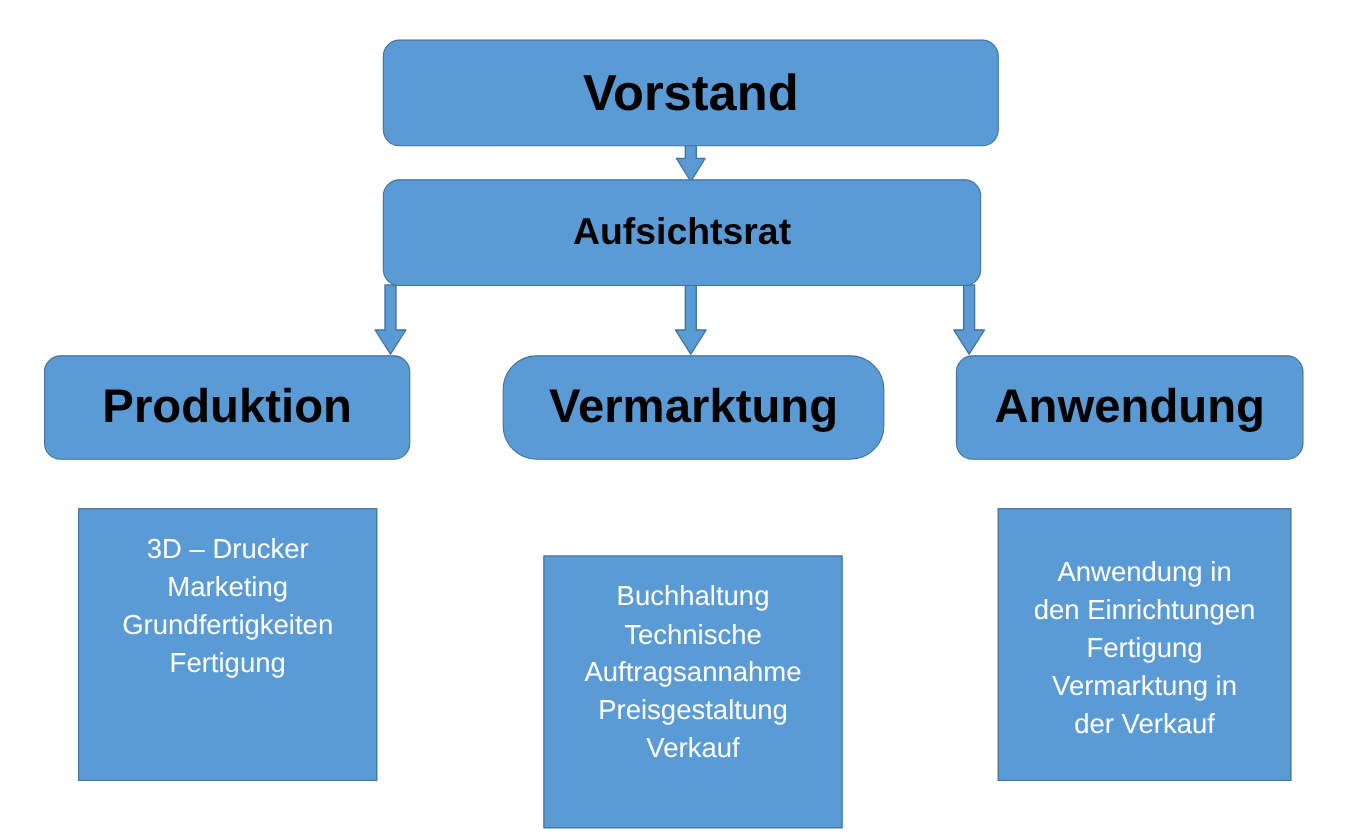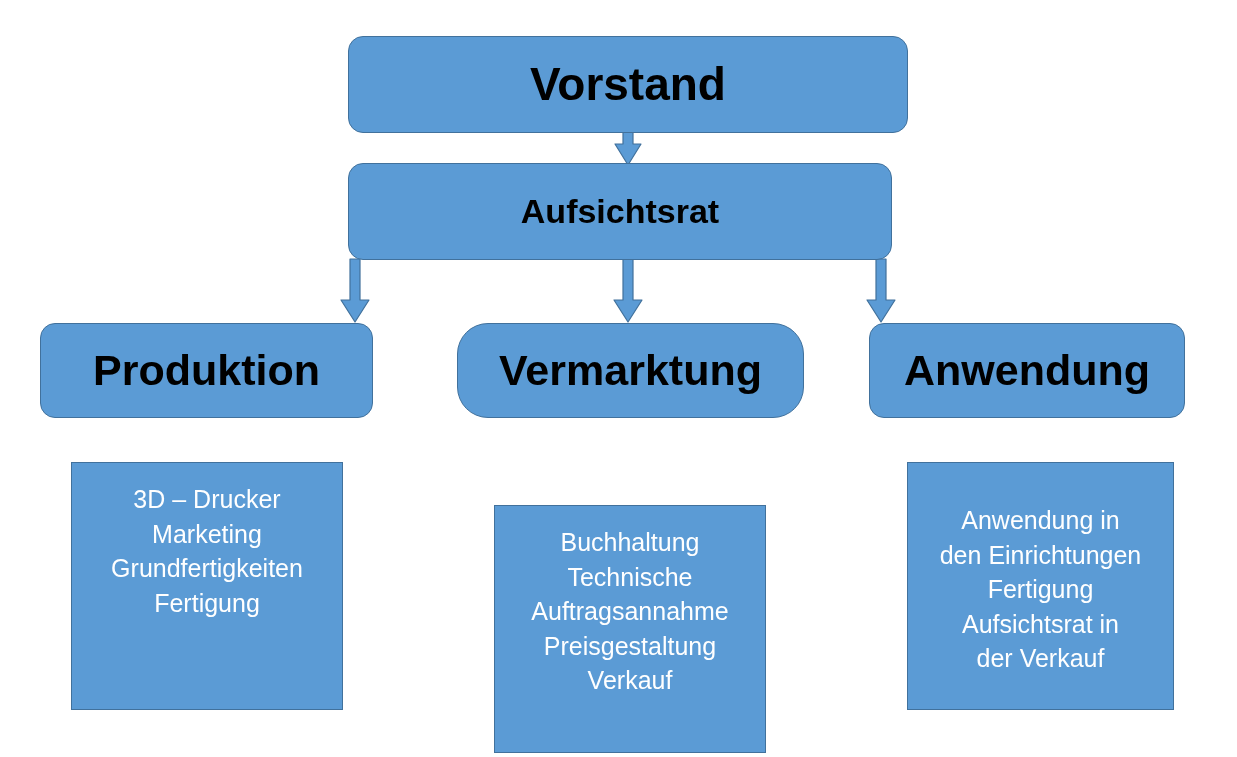--- a/index.html
+++ b/index.html
@@ -135,17 +135,17 @@
     <span class="detail-line">Technische</span>
     <span class="detail-line">Auftragsannahme</span>
     <span class="detail-line">Preisgestaltung</span>
     <span class="detail-line">Verkauf</span>
   </div>
 
   <div class="detail detail-anw">
     <span class="detail-line">Anwendung in</span>
     <span class="detail-line">den Einrichtungen</span>
     <span class="detail-line">Fertigung</span>
-    <span class="detail-line">Aufsichtsrat in</span>
+    <span class="detail-line">Vermarktung in</span>
     <span class="detail-line">der Verkauf</span>
   </div>
 
 </div>
 
 </body></html>

